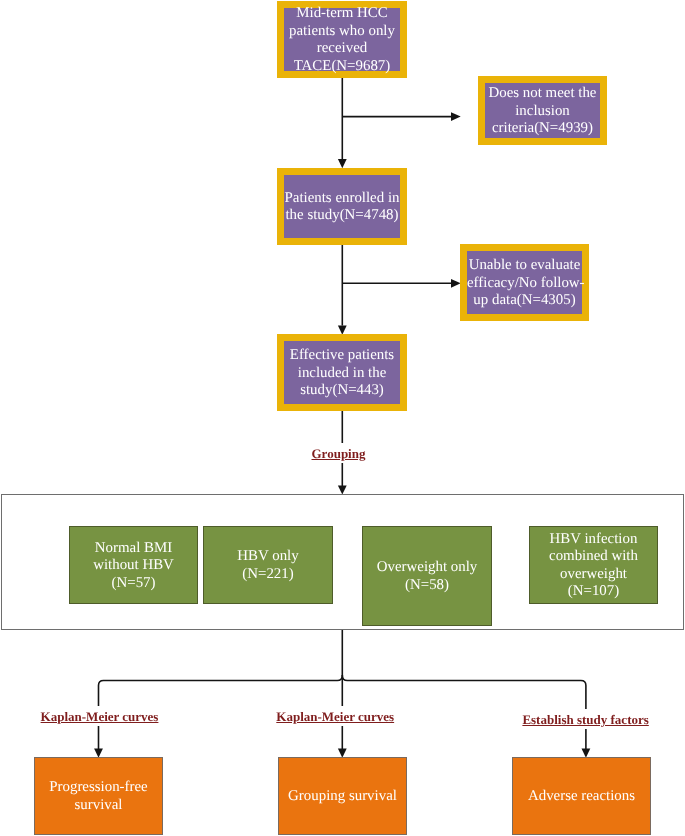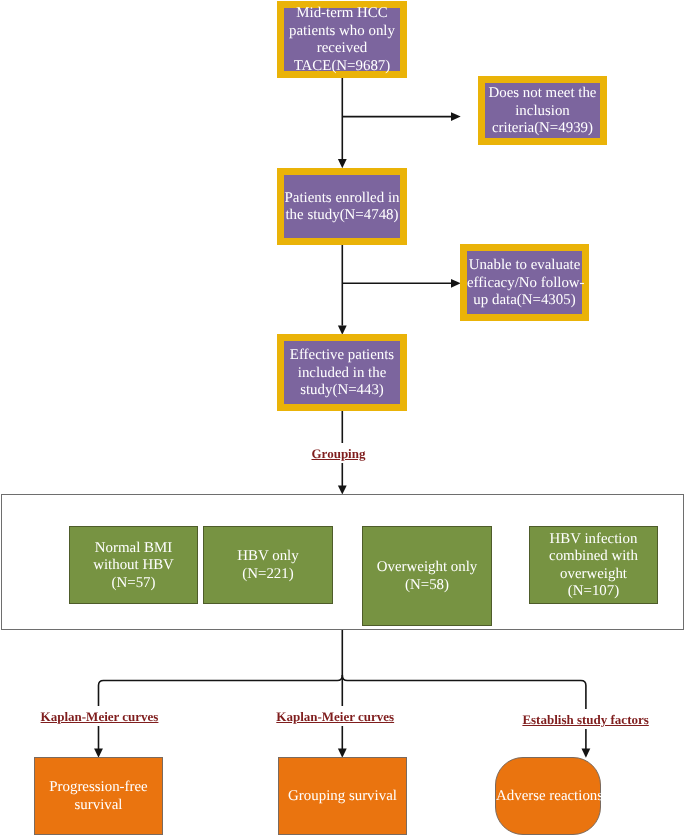--- a/index.html
+++ b/index.html
@@ -107,17 +107,17 @@
   <div class="edge-label" style="left:519.4px; top:709px;">Establish study factors</div>
 
   <div class="node orange" style="left:34px; top:757.2px; width:129px; height:78px;">
     <span>Progression-free<br>survival</span>
   </div>
 
   <div class="node orange" style="left:278px; top:757.2px; width:129px; height:78px;">
     <span>Grouping survival</span>
   </div>
 
-  <div class="node orange" style="left:495px; top:757.2px; width:106px; height:78px;border-radius:28px;">
+  <div class="node orange" style="left:512px; top:757.2px; width:139px; height:78px;">
     <span>Adverse reactions</span>
   </div>
 
 </div>
 
 </body></html>

